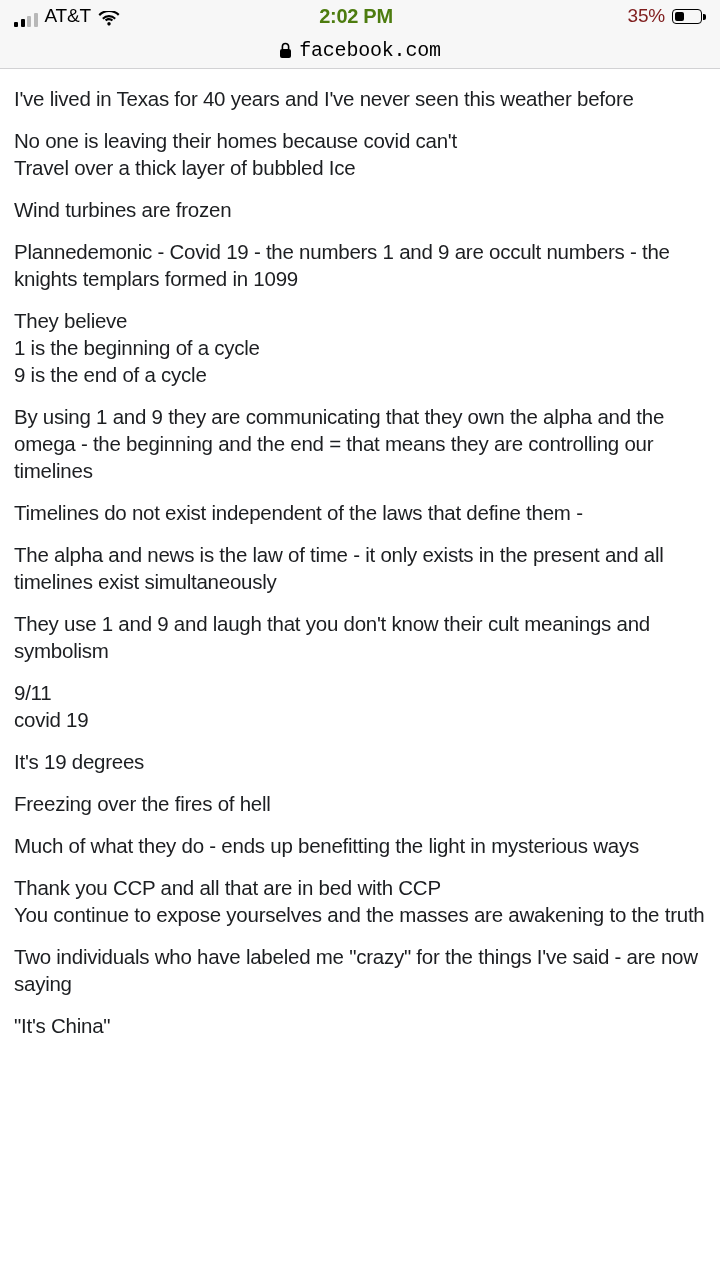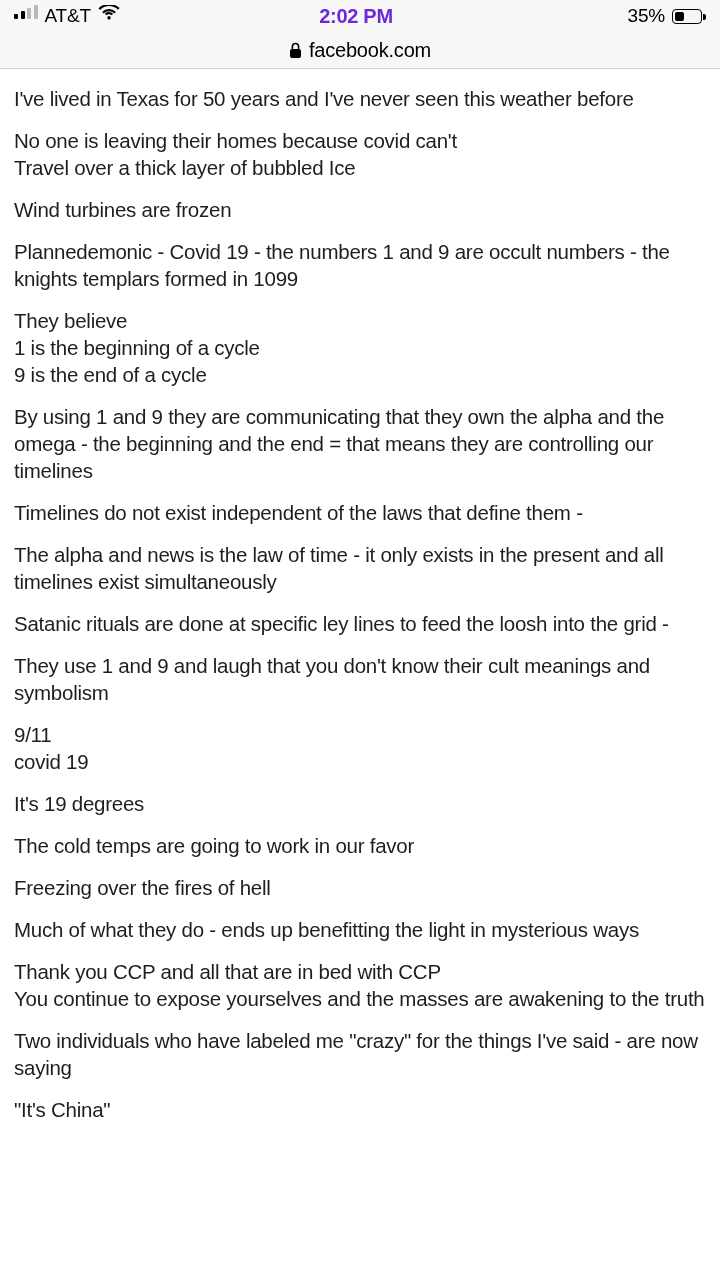--- a/index.html
+++ b/index.html
@@ -24,21 +24,21 @@
   .status-bar {
     height: 32px;
     background: #f7f7f7;
     display: flex;
     align-items: center;
     padding: 0 18px 0 14px;
     position: relative;
   }
   .status-left {
     display: flex;
-    align-items: flex-start;
+    align-items: flex-end;
     gap: 7px;
   }
   .signal-bars {
     display: flex;
     align-items: flex-end;
     gap: 2.5px;
     height: 14px;
   }
   .signal-bars i {
     display: block;
@@ -57,33 +57,33 @@
     color: #000;
   }
   .wifi-icon { width: 22px; height: 16px; display: block; }
   .status-center {
     position: absolute;
     left: 0; right: 8px;
     text-align: center;
     font-size: 20px;
     font-weight: 600;
     letter-spacing: -0.3px;
-    color: #6d28d9;
+    color: #4d7c0f;
   }
   .status-right {
     margin-left: auto;
     display: flex;
     align-items: center;
     gap: 7px;
   }
   .battery-pct {
     font-size: 19px;
     font-weight: 500;
     letter-spacing: -0.2px;
-    color: #000000;
+    color: #7f1d1d;
   }
   .battery {
     position: relative;
     width: 30px; height: 15px;
     border: 1.6px solid #000;
     border-radius: 4px;
     display: flex;
     align-items: center;
   }
   .battery::after {
@@ -102,20 +102,21 @@
   }
 
   
   .url-bar {
     height: 36px;
     background: #f7f7f7;
     display: flex;
     align-items: center;
     justify-content: center;
     gap: 7px;
+    font-family: Liberation Mono, monospace;
   }
   .lock-icon { width: 13px; height: 17px; display: block; }
   .url-text {
     font-size: 20px;
     color: #000;
     letter-spacing: -0.2px;
   }
   .toolbar-divider {
     height: 1px;
     background: #d2d2d4;
@@ -173,37 +174,35 @@
       <svg class="lock-icon" viewBox="0 0 13 17" aria-hidden="true">
         <rect x="1" y="7" width="11" height="9" rx="2" fill="#000"></rect>
         <path d="M3.4 7V4.6a3.1 3.1 0 0 1 6.2 0V7" fill="none" stroke="#000" stroke-width="1.6"></path>
       </svg>
     </span>
     <span class="url-text">facebook.com</span>
   </div>
   <div class="toolbar-divider"></div>
 
   <div class="content" id="post-body">
-      <p class="para">I've lived in Texas for 50 years and I've never seen this weather before</p>
+      <p class="para">I've lived in Texas for 40 years and I've never seen this weather before</p>
       <p class="para">No one is leaving their homes because covid can't
 Travel over a thick layer of bubbled Ice</p>
       <p class="para">Wind turbines are frozen</p>
       <p class="para">Plannedemonic - Covid 19 - the numbers 1 and 9 are occult numbers - the knights templars formed in 1099</p>
       <p class="para">They believe
 1 is the beginning of a cycle
 9 is the end of a cycle</p>
       <p class="para">By using 1 and 9 they are communicating that they own the alpha and the omega - the beginning and the end = that means they are controlling our timelines</p>
       <p class="para">Timelines do not exist independent of the laws that define them -</p>
       <p class="para">The alpha and news is the law of time - it only exists in the present and all timelines exist simultaneously</p>
-      <p class="para">Satanic rituals are done at specific ley lines to feed the loosh into the grid -</p>
       <p class="para">They use 1 and 9 and laugh that you don't know their cult meanings and symbolism</p>
       <p class="para">9/11
 covid 19</p>
       <p class="para">It's 19 degrees</p>
-      <p class="para">The cold temps are going to work in our favor</p>
       <p class="para">Freezing over the fires of hell</p>
       <p class="para">Much of what they do - ends up benefitting the light in mysterious ways</p>
       <p class="para">Thank you CCP and all that are in bed with CCP
 You continue to expose yourselves and the masses are awakening to the truth</p>
       <p class="para">Two individuals who have labeled me "crazy" for the things I've said - are now saying</p>
       <p class="para">"It's China"</p>
     </div>
 
 </div>
 

